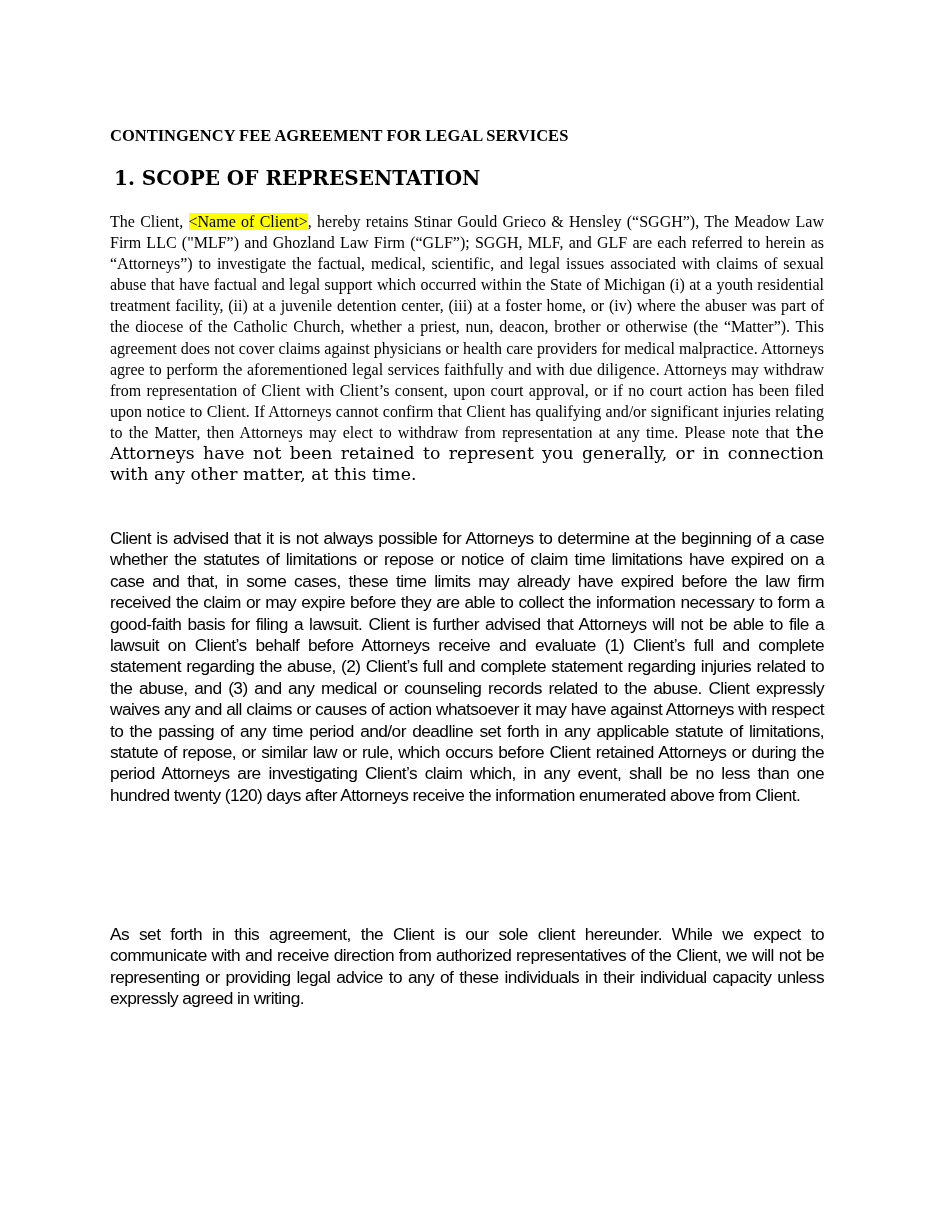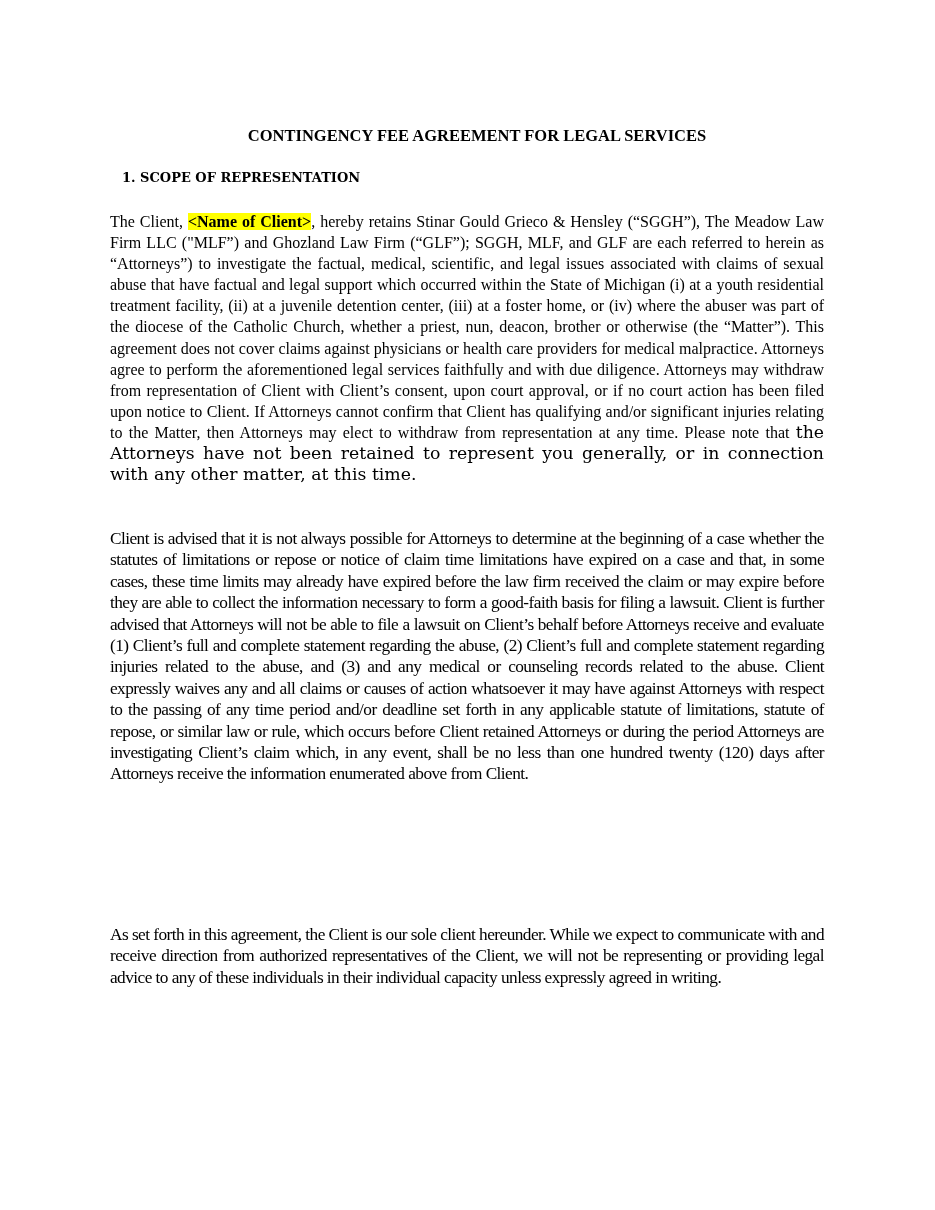--- a/index.html
+++ b/index.html
@@ -1,35 +1,35 @@
 <!DOCTYPE html>
 <html><head>
 <meta charset="utf-8">
 <style>
   html, body { margin: 0; padding: 0; background: #ffffff; }
   body { width: 935px; height: 1210px; position: relative; overflow: hidden; color: #000; }
   .page { position: absolute; left: 110px; top: 0; width: 714px; }
   .doc-title {
-    position: absolute; left: 0; top: 126px; width: 734px; text-align: center;
+    position: absolute; left: 0; top: 126px; width: 734px; text-align: left;
     font-family: "Liberation Serif", serif; font-weight: bold; font-size: 16.5px; line-height: 20px;
   }
   .section-heading {
-    position: absolute; left: 12px; top: 167px;
-    font-family: "DejaVu Serif", serif; font-weight: bold; font-size: 13px; line-height: 22px;
+    position: absolute; left: 4px; top: 167px;
+    font-family: "DejaVu Serif", serif; font-weight: bold; font-size: 20px; line-height: 22px;
   }
   .p1 {
     position: absolute; left: 0; top: 211px; width: 714px;
     font-family: "Liberation Serif", serif; font-size: 16px; line-height: 21.1px;
     text-align: justify; margin: 0;
   }
   .p1 .big { font-family: "DejaVu Serif", serif; font-size: 17.3px; }
-  .hl { background: #ffff00; font-weight: bold; }
+  .hl { background: #ffff00; }
   .p2, .p3 {
     position: absolute; left: 0; width: 714px; margin: 0;
-    font-family: Liberation Serif, serif; font-size: 17.3px; line-height: 21.4px;
+    font-family: Liberation Sans, sans-serif; font-size: 17.3px; line-height: 21.4px;
     text-align: justify; letter-spacing: -0.55px;
   }
   .p2 { top: 528px; }
   .p3 { top: 924px; }
 </style>
 </head>
 <body>
 
 <div class="page">
   <div class="doc-title">CONTINGENCY FEE AGREEMENT FOR LEGAL SERVICES</div>

